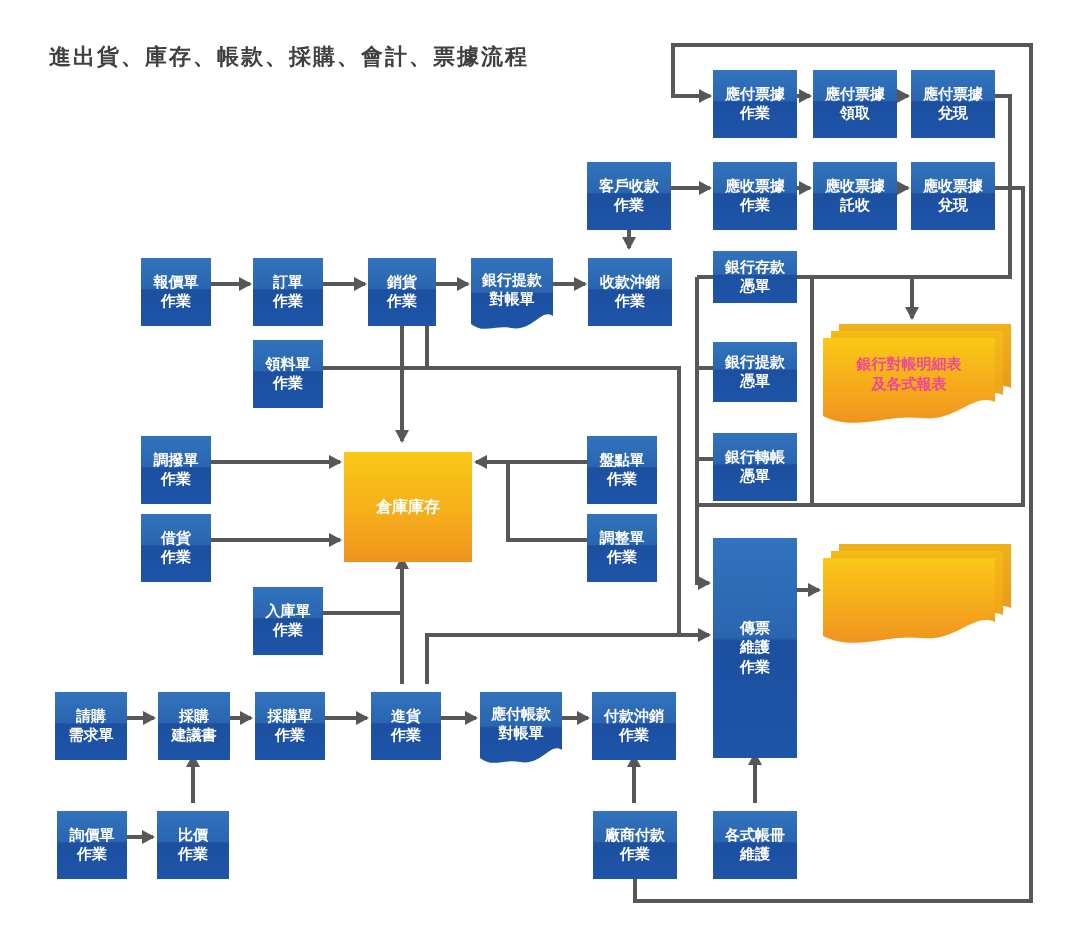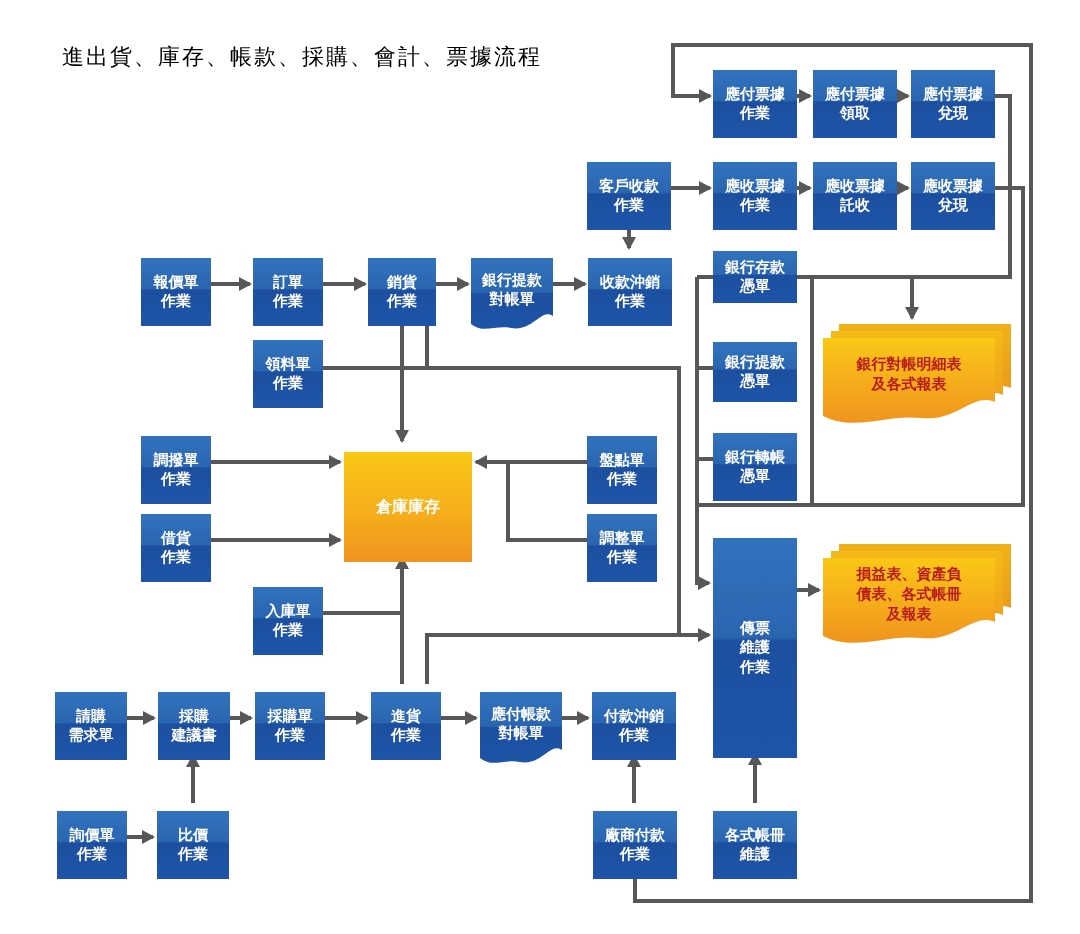--- a/index.html
+++ b/index.html
@@ -1,22 +1,22 @@
 <!DOCTYPE html>
 <html><head>
 <meta charset="utf-8">
 <style>
   html,body{margin:0;padding:0;}
   body{
     width:1080px;height:934px;position:relative;background:#ffffff;
     font-family:"DejaVu Sans","Liberation Sans",sans-serif;overflow:hidden;
   }
   #title{
-    position:absolute;left:62px;top:42px;font-size:22px;font-weight:normal;
-    color:#000000;letter-spacing:2px;white-space:nowrap;
+    position:absolute;left:49px;top:42px;font-size:22px;font-weight:bold;
+    color:#404040;letter-spacing:2px;white-space:nowrap;
   }
   #wires{position:absolute;left:0;top:0;z-index:0;}
   #wires path{fill:none;stroke:#57575a;stroke-width:4;}
   #wires polygon{fill:#57575a;stroke:none;}
   .node{
     position:absolute;z-index:1;display:flex;align-items:center;justify-content:center;
     text-align:center;color:#ffffff;font-weight:bold;font-size:15px;line-height:1.3;
     white-space:pre-line;
     margin-top:8px;
   }
@@ -30,21 +30,21 @@
   .stack{position:absolute;width:188px;height:106px;z-index:1;}
   .layer{
     position:absolute;width:172px;height:92px;
     clip-path:path("M0 0 H172 V64 C150 54 134 84 98 80 C62 76 32 94 0 78 Z");
   }
   .l3{left:16px;top:0;background:linear-gradient(180deg,#f0b117 0%,#e8921c 100%);}
   .l2{left:8px;top:7px;background:linear-gradient(180deg,#f4ba17 0%,#ec9a1d 100%);}
   .l1{left:0;top:14px;background:linear-gradient(180deg,#fac816 0%,#f4a51c 62%,#ee8f1f 100%);}
   .stack-label{
     position:absolute;left:0;top:14px;width:172px;height:72px;display:flex;
-    align-items:center;justify-content:center;text-align:center;color:#b91c1c;
+    align-items:center;justify-content:center;text-align:center;color:#ec4899;
     font-weight:bold;font-size:15px;line-height:1.35;white-space:pre-line;
   }
 </style>
 </head>
 <body>
 
 <div id="title">進出貨、庫存、帳款、採購、會計、票據流程</div>
 
 <svg id="wires" width="1080" height="934">
 
@@ -254,23 +254,20 @@
 </div>
 
 <div class="node blue" style="left:713px;top:530px;width:84px;height:220px">傳票
 維護
 作業</div>
 
 <div class="stack" style="left:823px;top:544px">
   <div class="layer l3"></div>
   <div class="layer l2"></div>
   <div class="layer l1"></div>
-  <div class="stack-label">損益表、資產負
-債表、各式帳冊
-及報表</div>
 </div>
 
 <div class="node blue" style="left:55px;top:684px;width:72px;height:68px">請購
 需求單</div>
 <div class="node blue" style="left:158px;top:684px;width:72px;height:68px">採購
 建議書</div>
 <div class="node blue" style="left:255px;top:684px;width:70px;height:68px">採購單
 作業</div>
 <div class="node blue" style="left:371px;top:684px;width:70px;height:68px">進貨
 作業</div>

